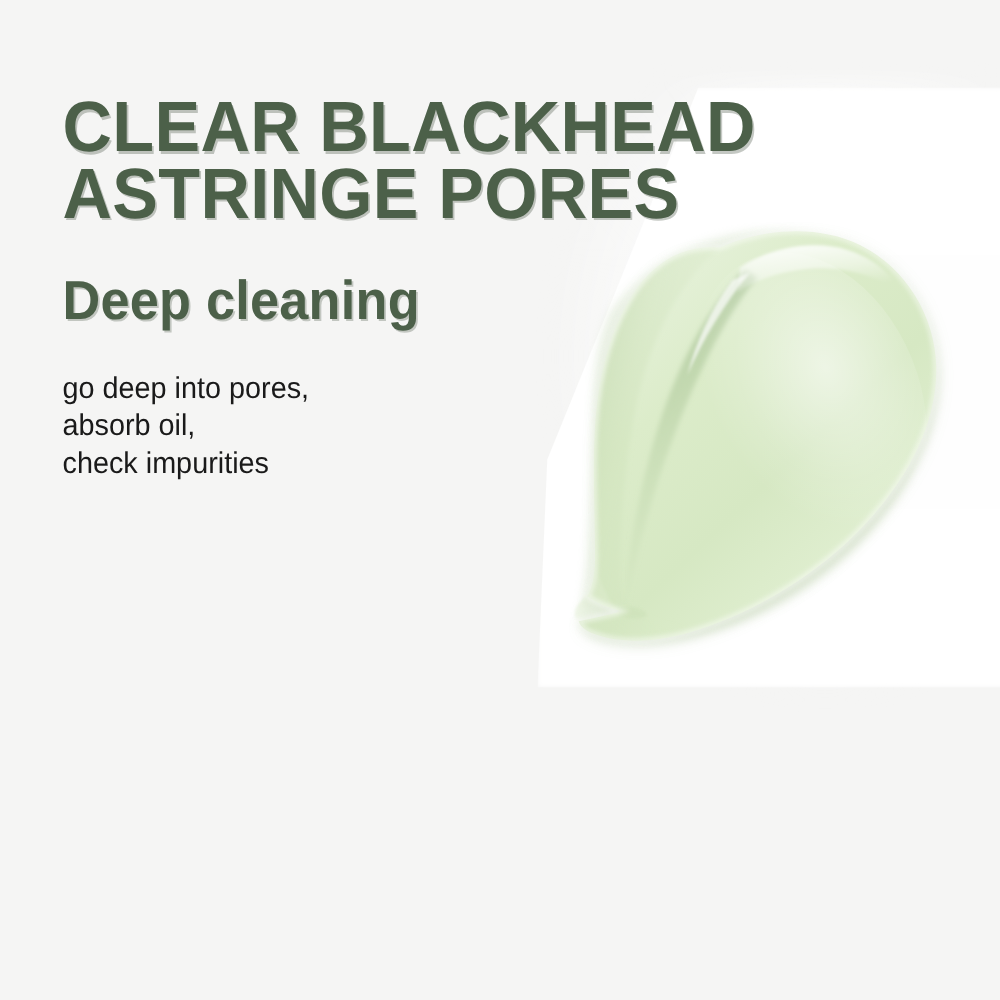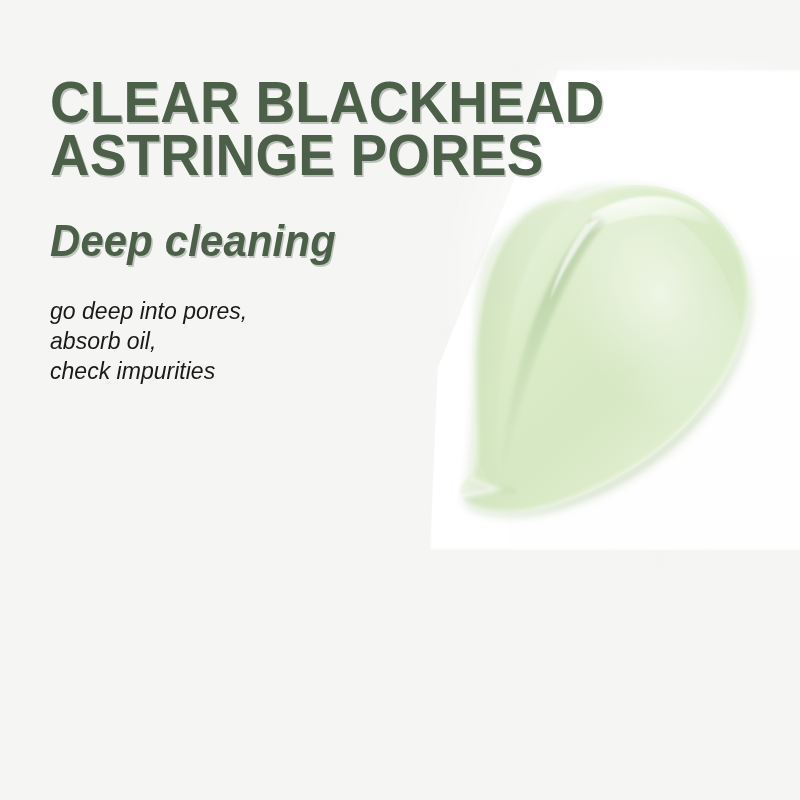--- a/index.html
+++ b/index.html
@@ -91,21 +91,21 @@
     text-shadow: 1.5px 2px 0 rgba(60,74,56,0.28);
   }
   .feature-body {
     color: #1a1a1a;
     transform: scaleX(0.96);
     transform-origin: left top;
   }
   .feature-body .bl { display: block; white-space: nowrap; }
 
   
-  #feature-1 { top: 218px; font-style: italic; }
+  #feature-1 { top: 218px; }
   #feature-1 .feature-head { font-size: 44px; line-height: 46px; }
   #feature-1 .feature-body {
     font-size: 24px;
     line-height: 30px;
     margin-top: 32px;
   }
 
   
   #feature-2 { top: 443px; }
   #feature-2 .feature-head { font-size: 44px; line-height: 46px; }

